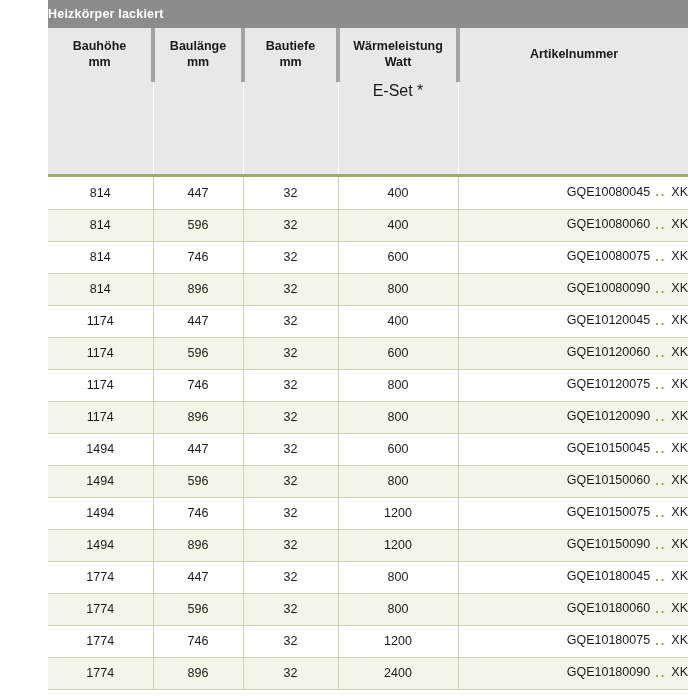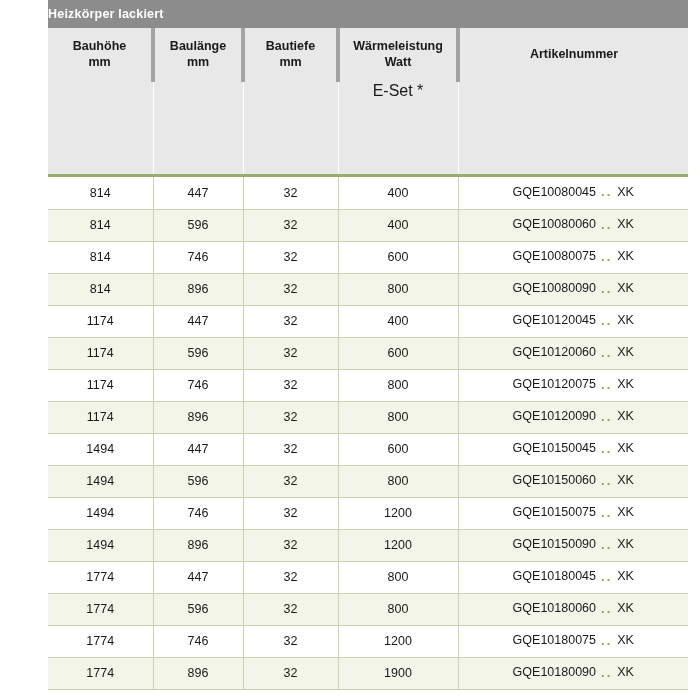--- a/index.html
+++ b/index.html
@@ -78,21 +78,21 @@
   
   .data-row td {
     height: 32px;
     text-align: center;
     vertical-align: middle;
     font-size: 12.5px;
     border-bottom: 1px solid #c9d3ae;
     border-right: 1px solid #c9d3ae;
     box-sizing: border-box;
   }
-  .data-row td:last-child { border-right: none; }
+  .data-row td:last-child { border-right: none; text-align: right; }
   .data-row.alt td { background: #f2f5e8; }
   .data-row td.c0, .data-row td.c1 { font-weight: normal; }
   .art { white-space: nowrap; }
   .dots {
     display: inline-block;
     vertical-align: middle;
     margin: 0 5px;
     letter-spacing: 2px;
     color: #8fa356;
     font-weight: bold;
@@ -255,19 +255,19 @@
         <td class="c0">1774</td>
         <td class="c1">746</td>
         <td class="c2">32</td>
         <td class="c3">1200</td>
         <td class="c4 art"><span>GQE10180075</span><span class="dots">..</span><span>XK</span></td>
       </tr>
       <tr class="data-row alt">
         <td class="c0">1774</td>
         <td class="c1">896</td>
         <td class="c2">32</td>
-        <td class="c3">1900</td>
+        <td class="c3">2400</td>
         <td class="c4 art"><span>GQE10180090</span><span class="dots">..</span><span>XK</span></td>
       </tr>
 
     </tbody>
   </table>
 </div>
 
 </body></html>

